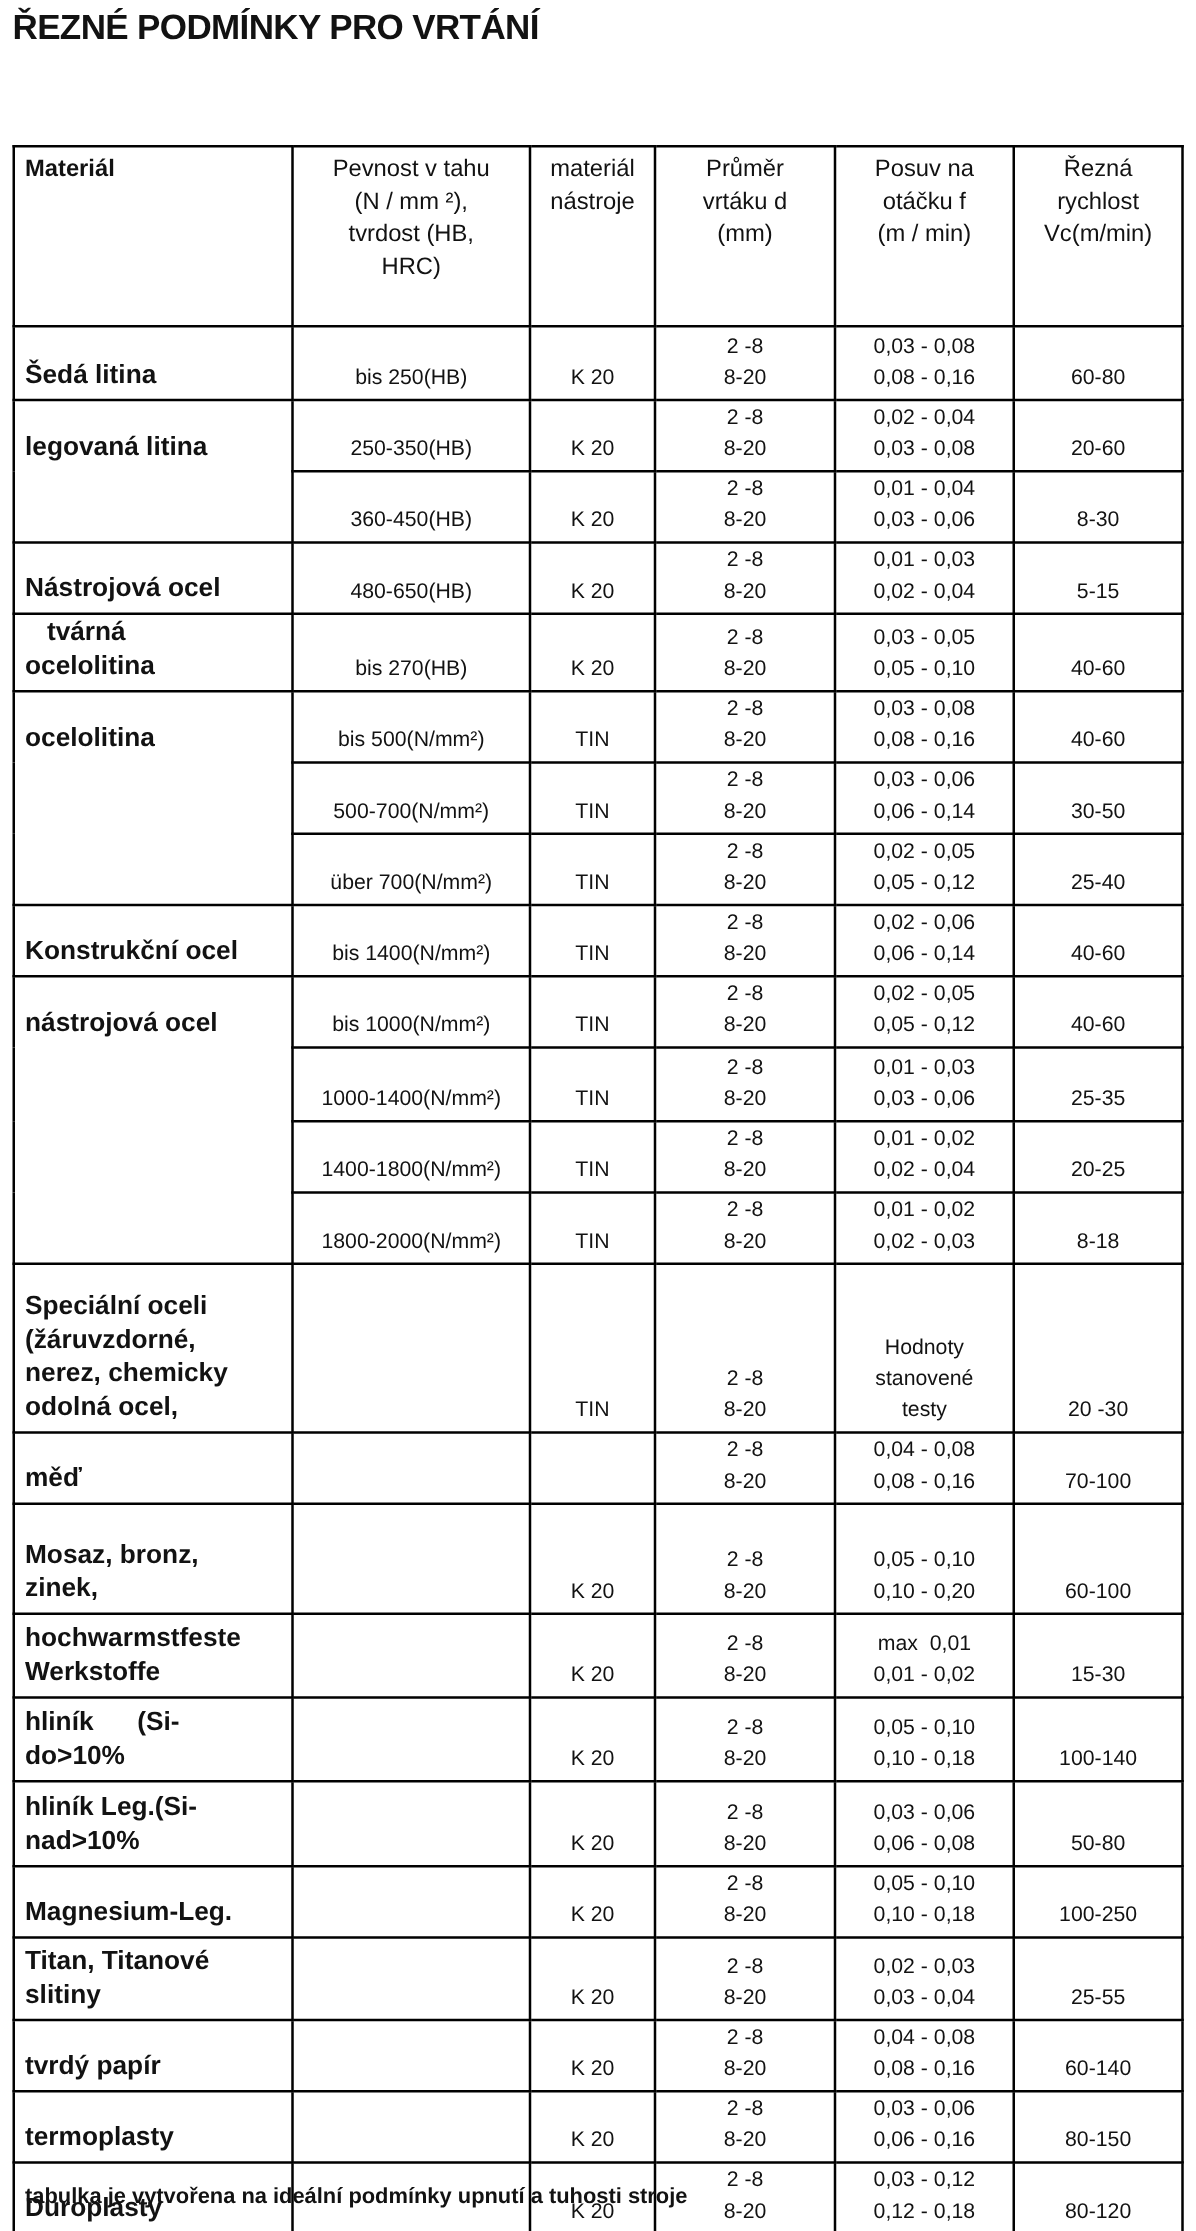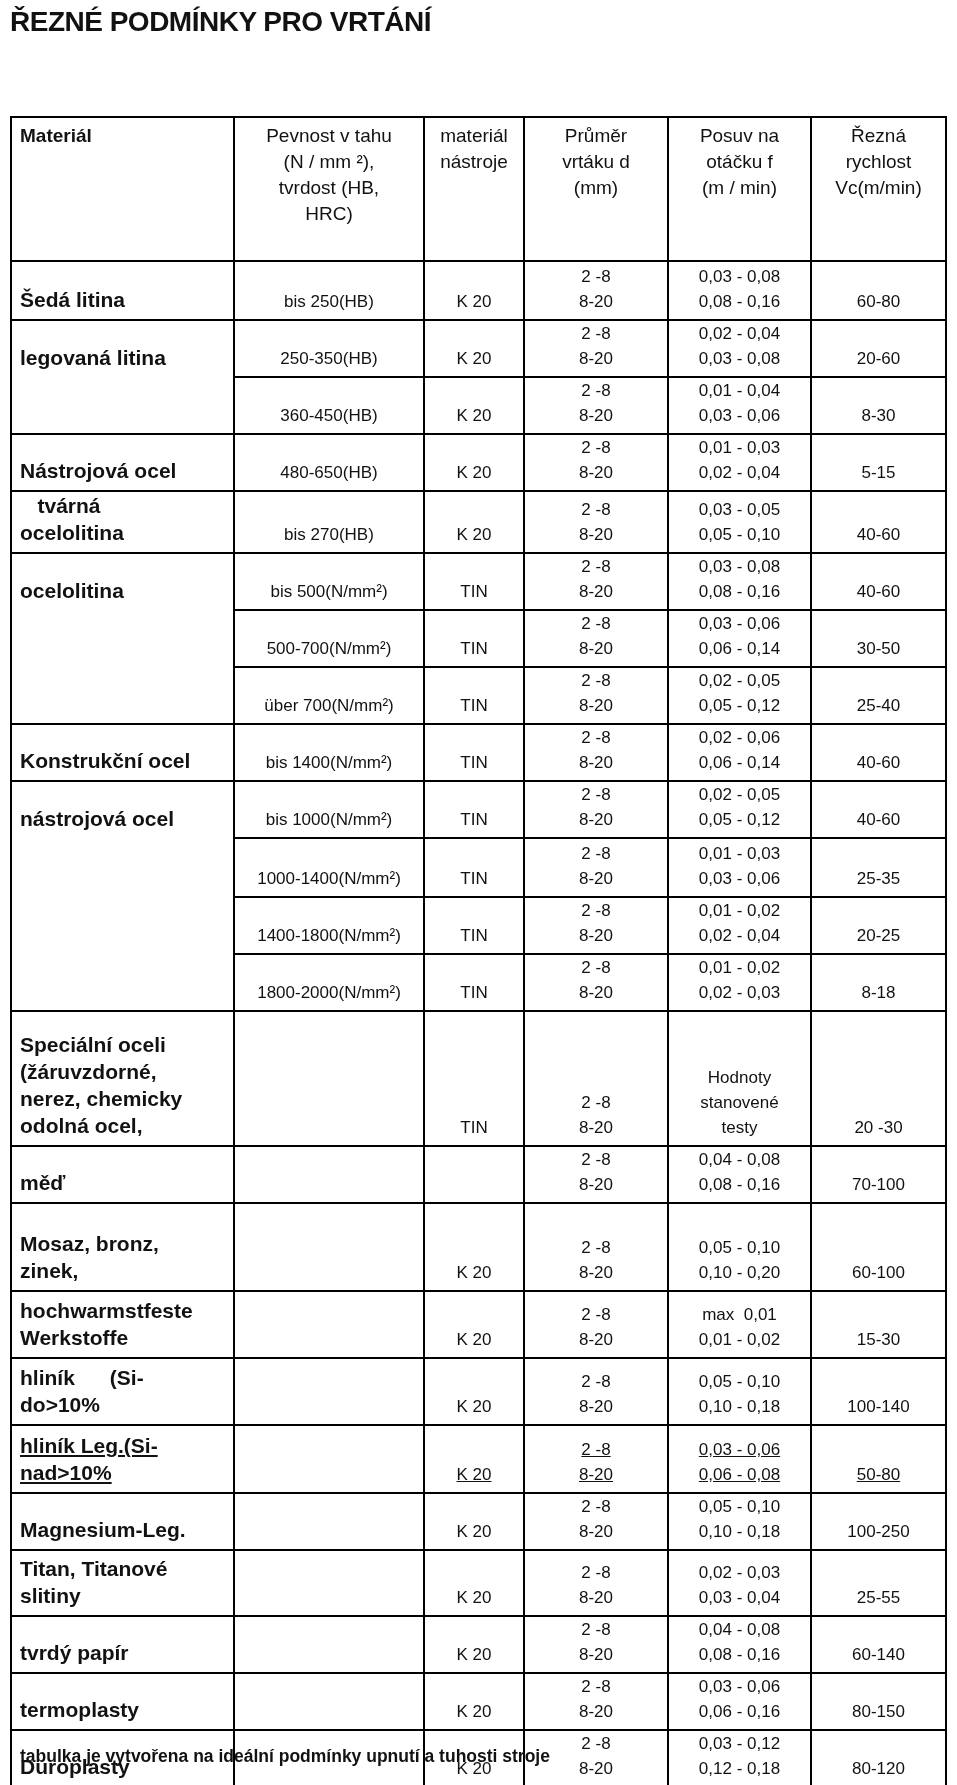--- a/index.html
+++ b/index.html
@@ -253,21 +253,21 @@
         <td rowspan="1" class="mat">hliník      (Si-
 do&gt;10%</td>
         <td class="val"></td>
         <td class="val">K 20</td>
         <td class="val">2 -8
 8-20</td>
         <td class="val">0,05 - 0,10
 0,10 - 0,18</td>
         <td class="val">100-140</td>
       </tr>
-      <tr style="height: 68px; text-decoration: underline;">
+      <tr style="height: 68px;">
         <td rowspan="1" class="mat">hliník Leg.(Si-
 nad&gt;10%</td>
         <td class="val"></td>
         <td class="val">K 20</td>
         <td class="val">2 -8
 8-20</td>
         <td class="val">0,03 - 0,06
 0,06 - 0,08</td>
         <td class="val">50-80</td>
       </tr>

